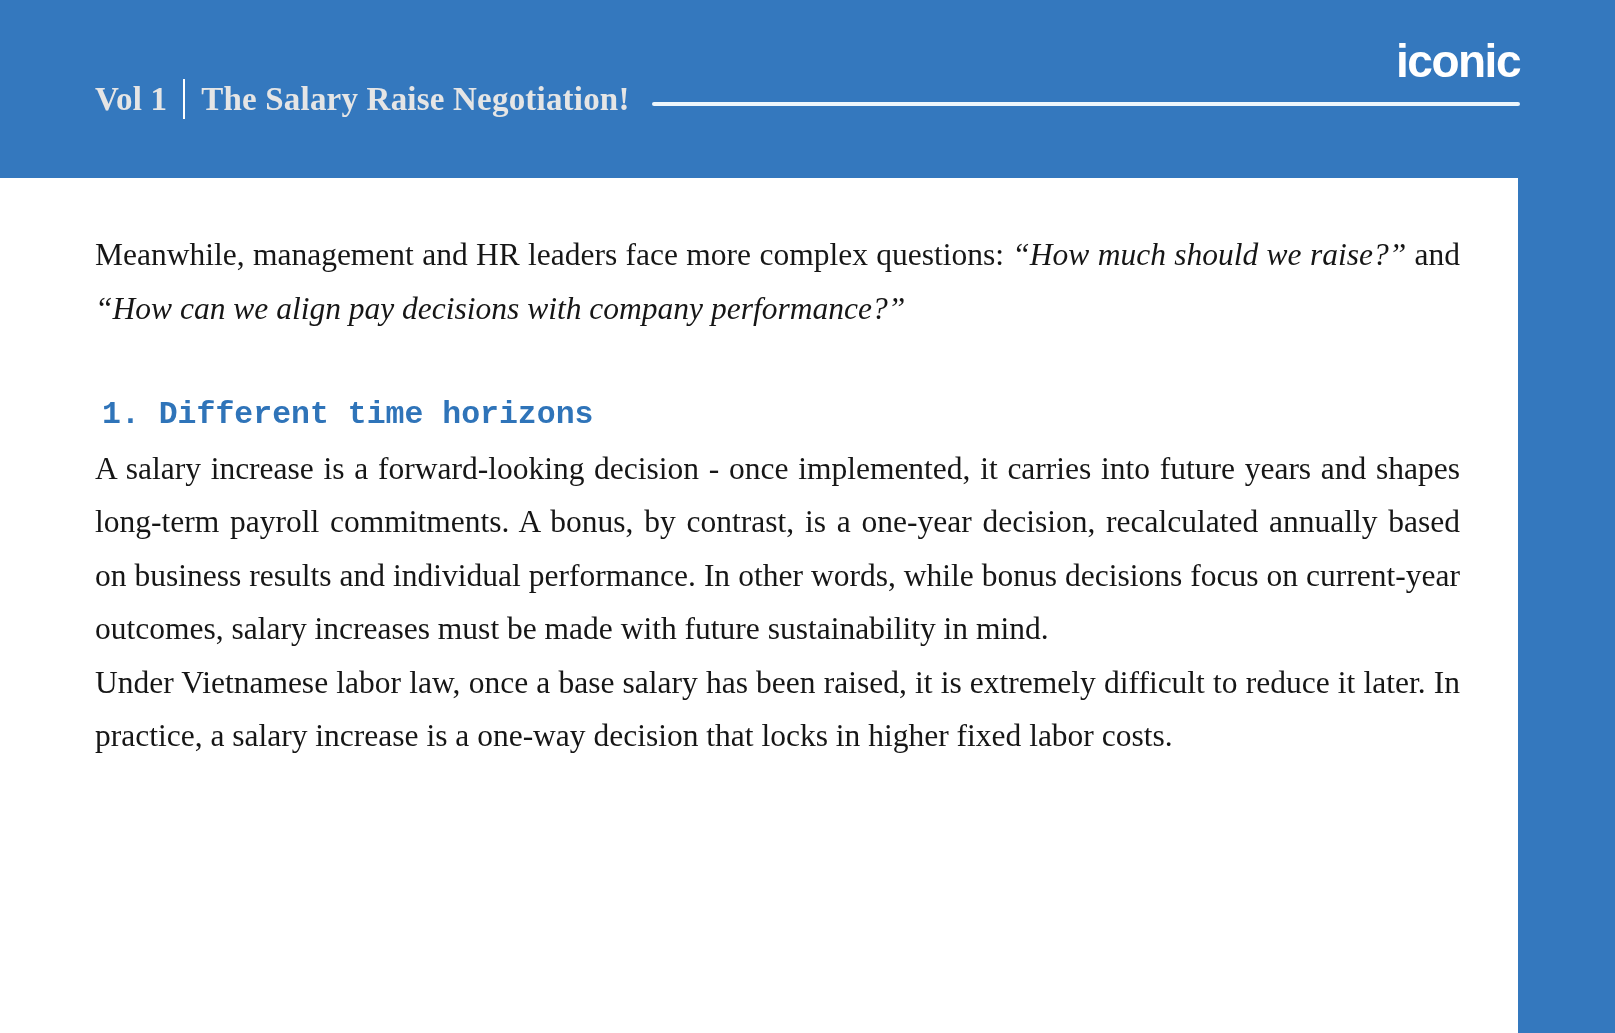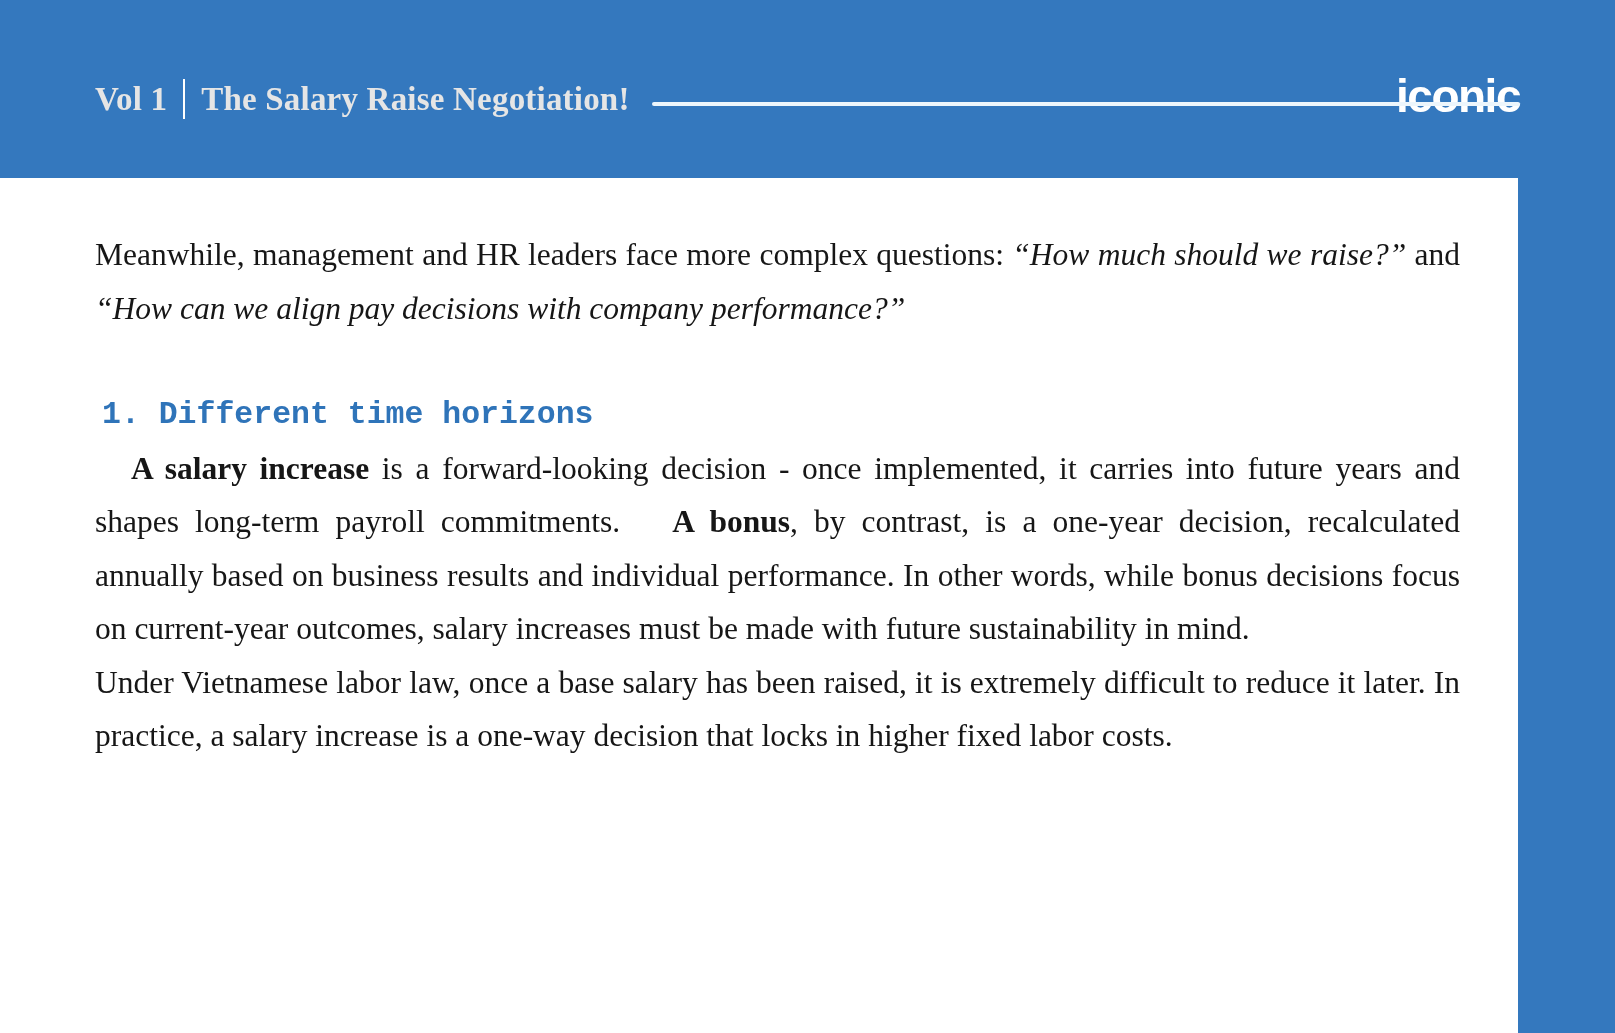--- a/index.html
+++ b/index.html
@@ -54,21 +54,20 @@
   .brand-logo {
     position: absolute;
     top: 38px;
     right: 95px;
     color: #ffffff;
     font-family: "Liberation Sans", sans-serif;
     font-weight: bold;
     font-size: 46px;
     letter-spacing: -1.5px;
     line-height: 1;
-    margin-top: 35px;
   }
 
   
   .content-panel {
     position: absolute;
     top: 178px;
     left: 0;
     width: 1518px;
     bottom: 0;
     background: #ffffff;
@@ -85,21 +84,21 @@
   }
   .section-heading {
     margin: 53px 0 0 7px;
     font-family: Liberation Mono, monospace;
     font-size: 31.5px;
     line-height: 53.5px;
     font-weight: bold;
     color: var(--heading_blue, #2F74B9);
   }
   .run-i { font-style: italic; }
-  .run-b { font-weight: bold; margin-left: 36px; }
+  .run-b { font-weight: normal; }
 
   
 </style>
 </head>
 <body>
 
 <div class="header-band">
   <div class="brand-logo">iconic</div>
   <div class="title-row">
     <span class="vol-label">Vol 1</span>

